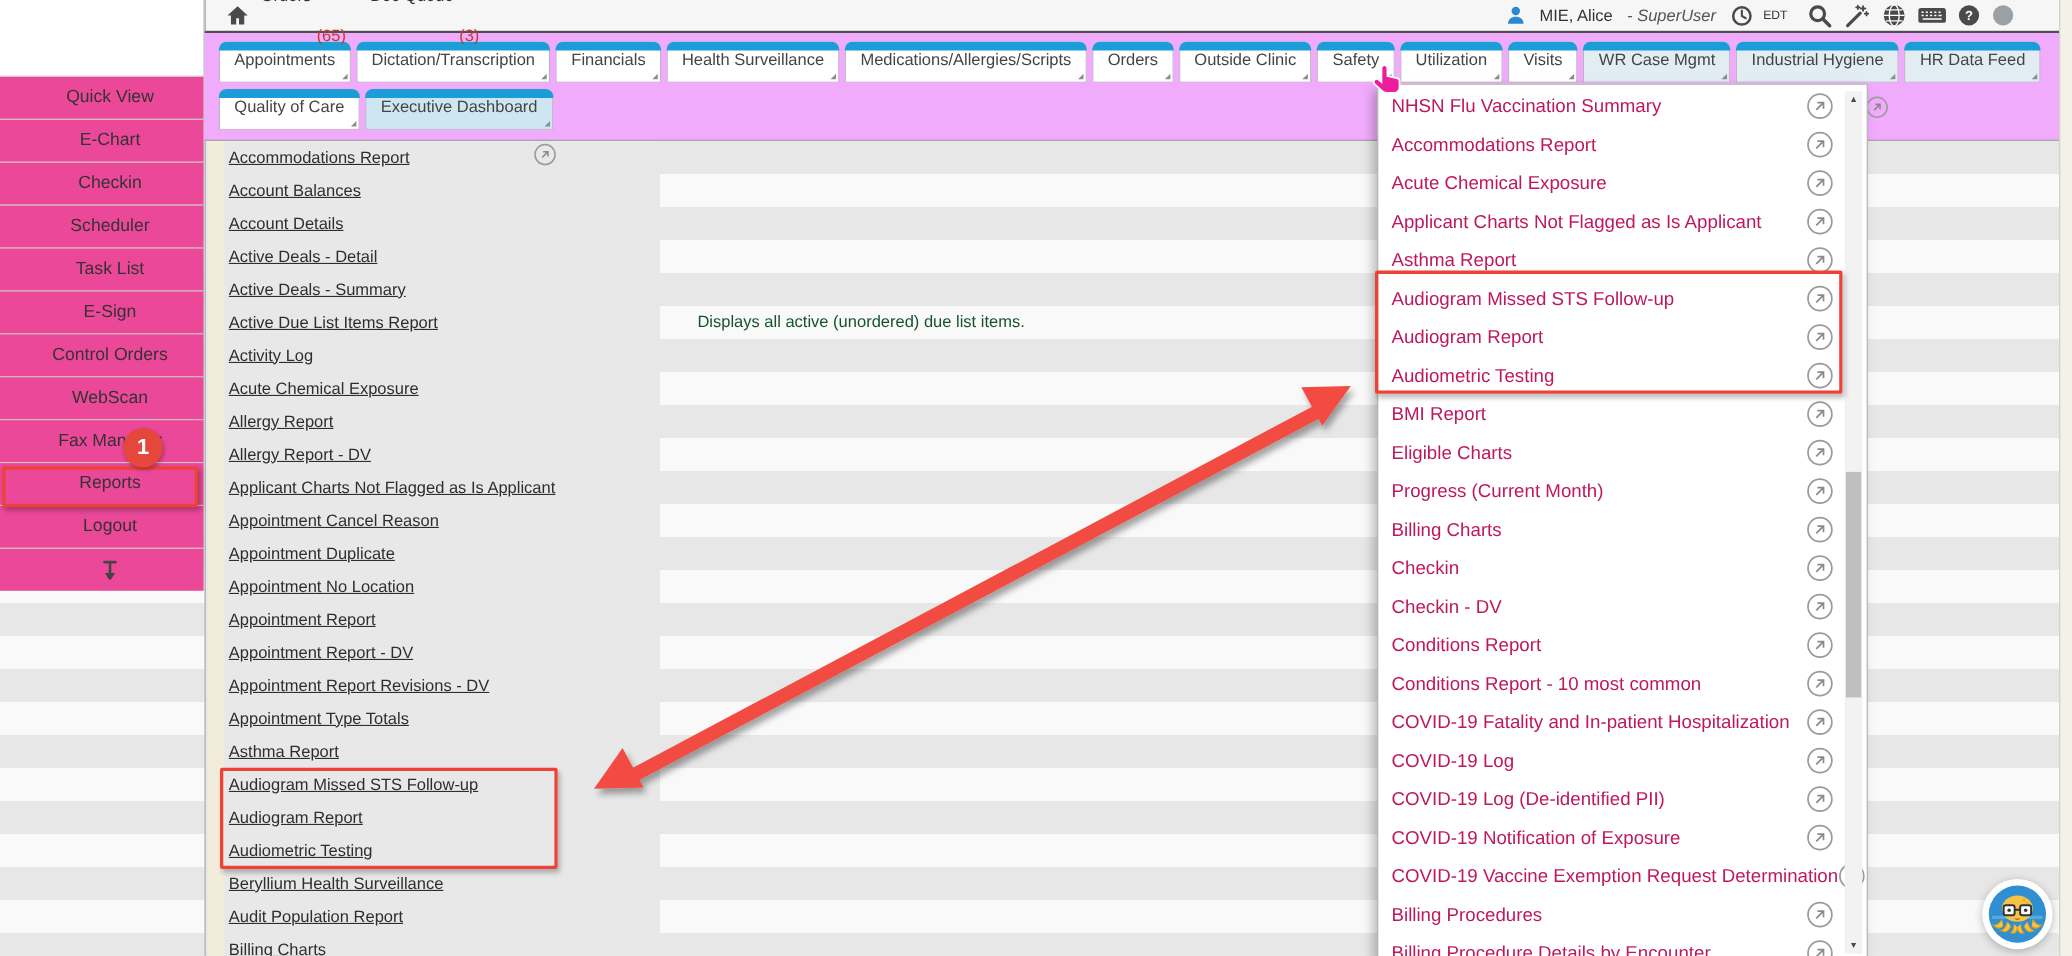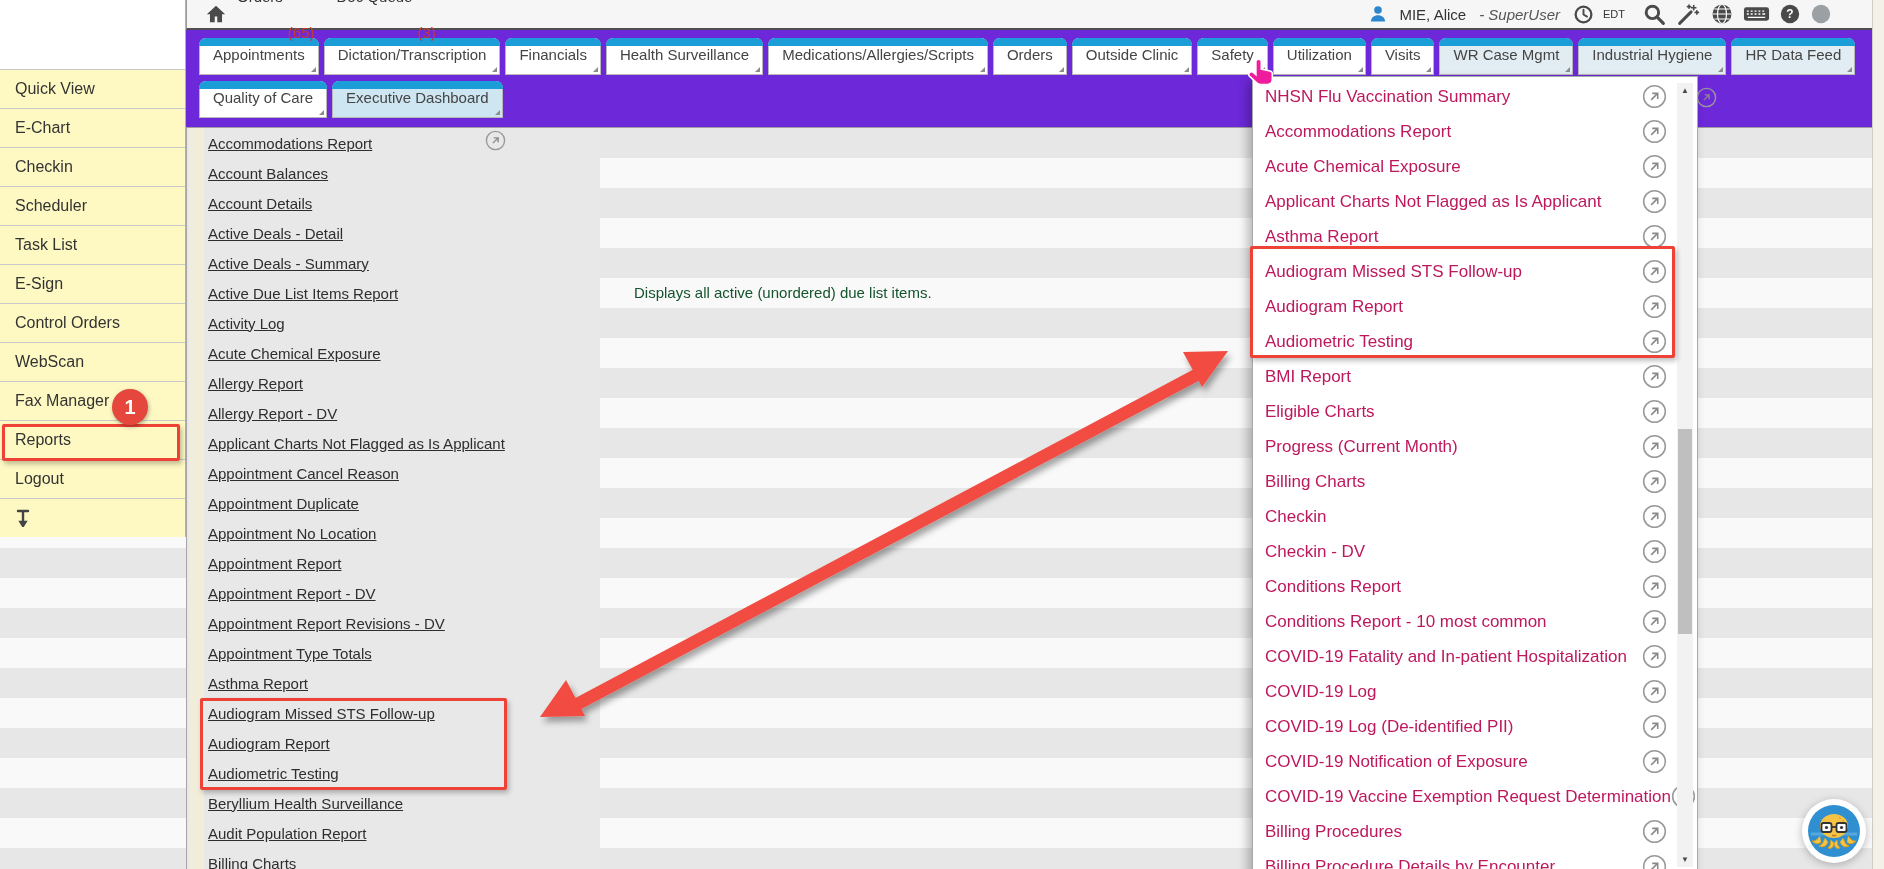--- a/index.html
+++ b/index.html
@@ -26,39 +26,39 @@
   .topnav .nav-item { display:flex; gap:5px; font-size:15px; color:#333; cursor:default; }
   .nav-count { color:#c43b2e;margin-top:36px; }
   .top-right { margin-left:auto; display:flex; align-items:center; gap:9px; padding-right:40px; }
   .top-right .uname { font-size:15px; color:#333; margin-left:2px; }
   .top-right .urole { font-size:15px; color:#555; font-style:italic; margin:0 4px; }
   .top-right .tz { font-size:11px; color:#333; margin-right:8px; }
   .icn { display:inline-flex; align-items:center; justify-content:center; }
 
   
   .tabstrip { position:absolute; left:186px; top:30px; width:1686px; height:98px;
-    background:#6d28d9; border-bottom:1px solid #9e9e9e; z-index:9; }
+    background:#f0abfc; border-bottom:1px solid #9e9e9e; z-index:9; }
   .tabrow { position:absolute; left:13px; display:flex; gap:5px; align-items:flex-end; }
   .tabrow.r1 { top:8px; } .tabrow.r2 { top:51px; }
   .tab { position:relative; height:37px; background:#fff; border:1px solid #b8b8b8; border-top:none;
     border-radius:7px 7px 0 0; padding:8px 13px 0 13px; font-size:15px; color:#444;
     white-space:nowrap; cursor:pointer; }
   .tab::before { content:""; position:absolute; left:-1px; right:-1px; top:0; height:8px;
     background:#1b9ed8; border-radius:7px 7px 0 0; }
   .tab::after { content:""; position:absolute; right:2px; bottom:2px; width:0; height:0;
     border-left:5px solid transparent; border-bottom:5px solid #8c8c8c; }
   .tab.alt { background:#e2edf3; }
   .tab.blue { background:#cde6f1; }
 
   
   .sidebar { position:absolute; left:0; top:0; width:186px; height:537px; background:#fff;
     border-right:1px solid #b0b0b0; border-bottom:1px solid #c9c9c9; z-index:5; }
   .side-list { position:absolute; left:0; top:69px; width:100%; }
   .side-item { height:39px; border-top:1px solid #c9c9c9; display:flex; align-items:center;
-    padding-left:15px; font-size:16px; color:#333; cursor:pointer; background:#fef9c3; }
+    padding-left:15px; font-size:16px; color:#333; cursor:pointer; background:#ec4899;justify-content:center; }
   .side-item.pinrow { cursor:default; }
 
   
   .report-list { position:absolute; left:186px; top:128px; width:414px; z-index:2; }
   .report-row { height:30px; display:flex; align-items:center; padding-left:22px; }
   .report-link { font-size:15px; color:#2e2e2e; text-decoration:underline; cursor:pointer; white-space:nowrap; }
   .report-desc { position:absolute; left:634px; top:284px; font-size:15px; color:#14532d; z-index:2; }
 
   
   .dropdown { position:absolute; left:1252px; top:76px; width:446px; height:800px;

